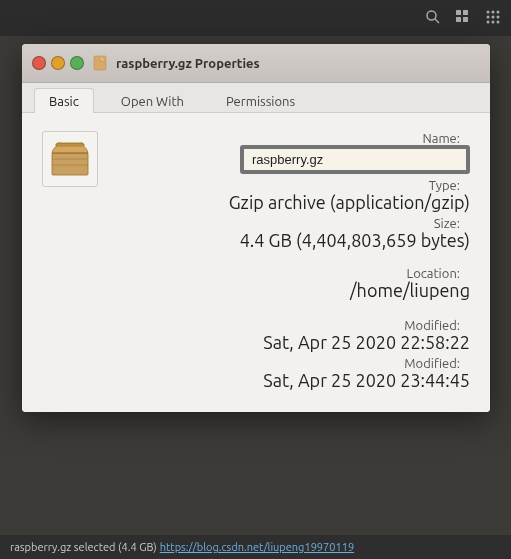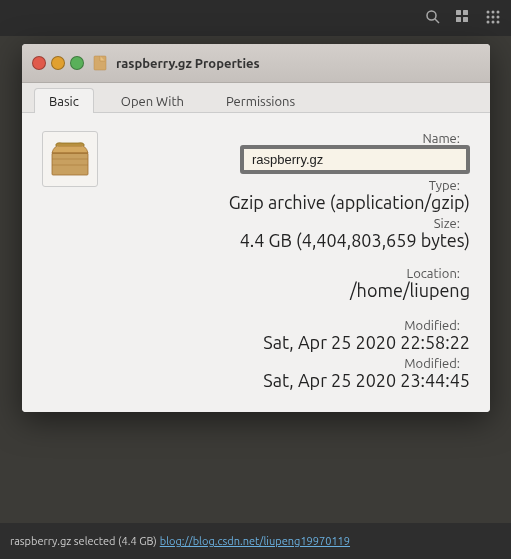--- a/index.html
+++ b/index.html
@@ -173,21 +173,21 @@
     .fields-block {
       flex: 1;
     }
 
     
     .status-bar {
       position: absolute;
       bottom: 0;
       left: 0;
       right: 0;
-      height: 36px;
+      height: 24px;
       background: #2e2e2e;
       display: flex;
       align-items: center;
       padding: 0 10px;
     }
 
     .status-text {
       color: #ccc;
       font-size: 11px;
     }
@@ -310,14 +310,14 @@
     <div class="info-row">
       <span class="info-label">Modified:</span>
       <span class="info-value">Sat, Apr 25 2020 23:44:45</span>
     </div>
   </div>
 </div>
 
 <div class="status-bar">
   <span class="status-text">raspberry.gz  selected (4.4 GB)</span>
   &nbsp;
-  <span class="status-link">blog://blog.csdn.net/liupeng19970119</span>
+  <span class="status-link">https://blog.csdn.net/liupeng19970119</span>
 </div>
 
 </body></html>

